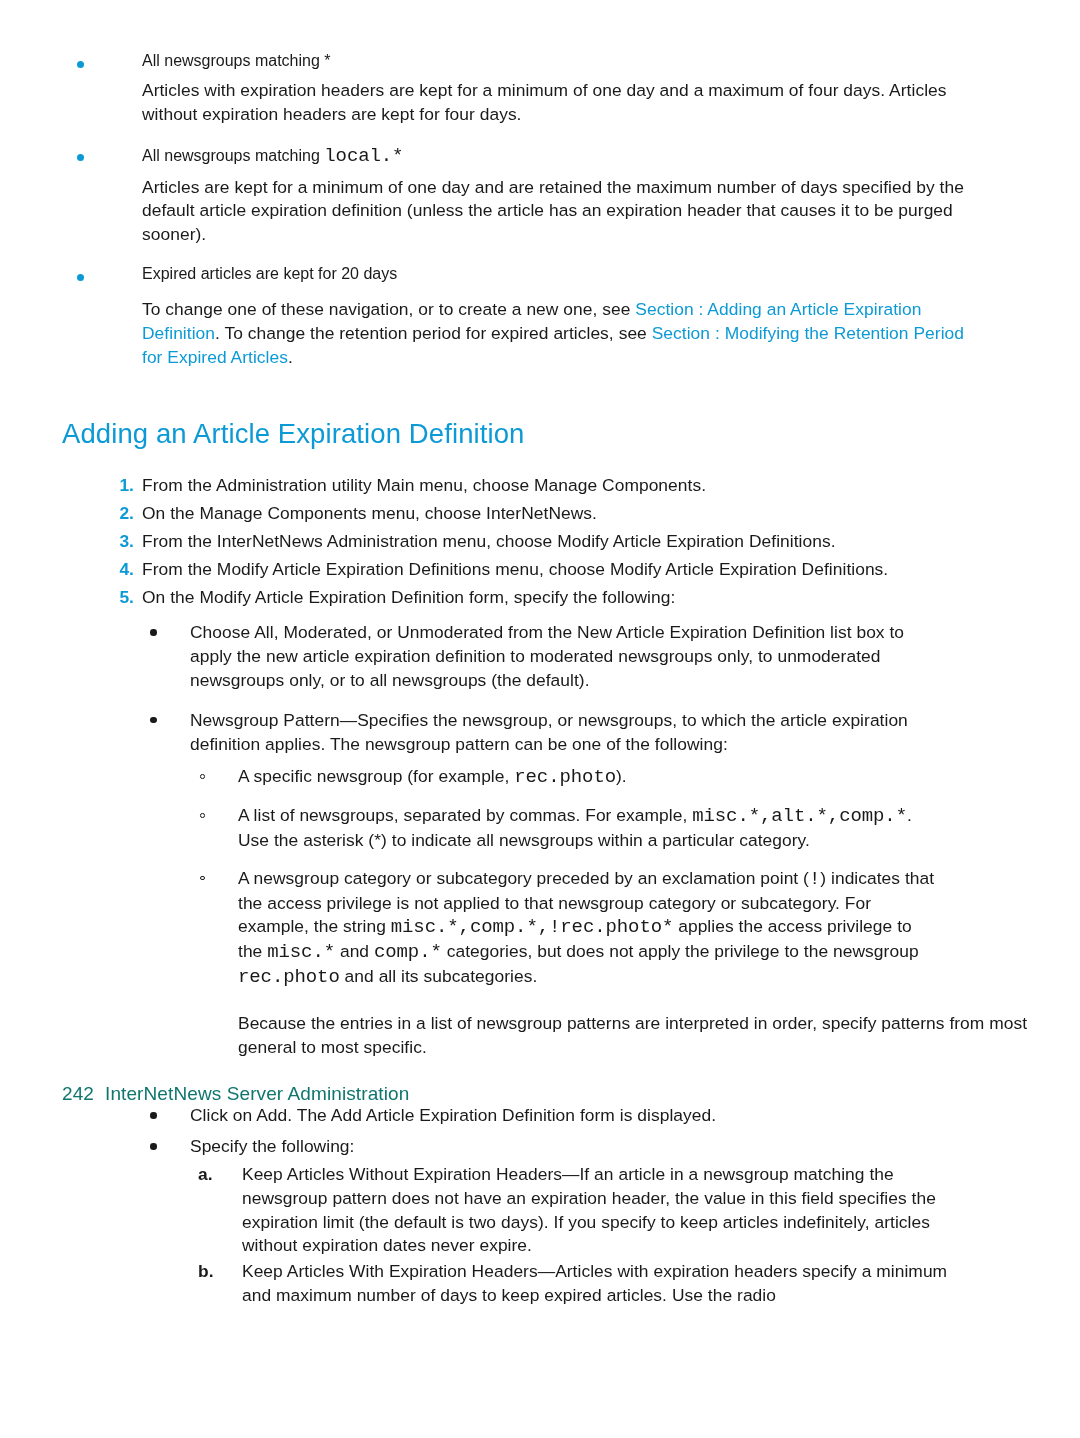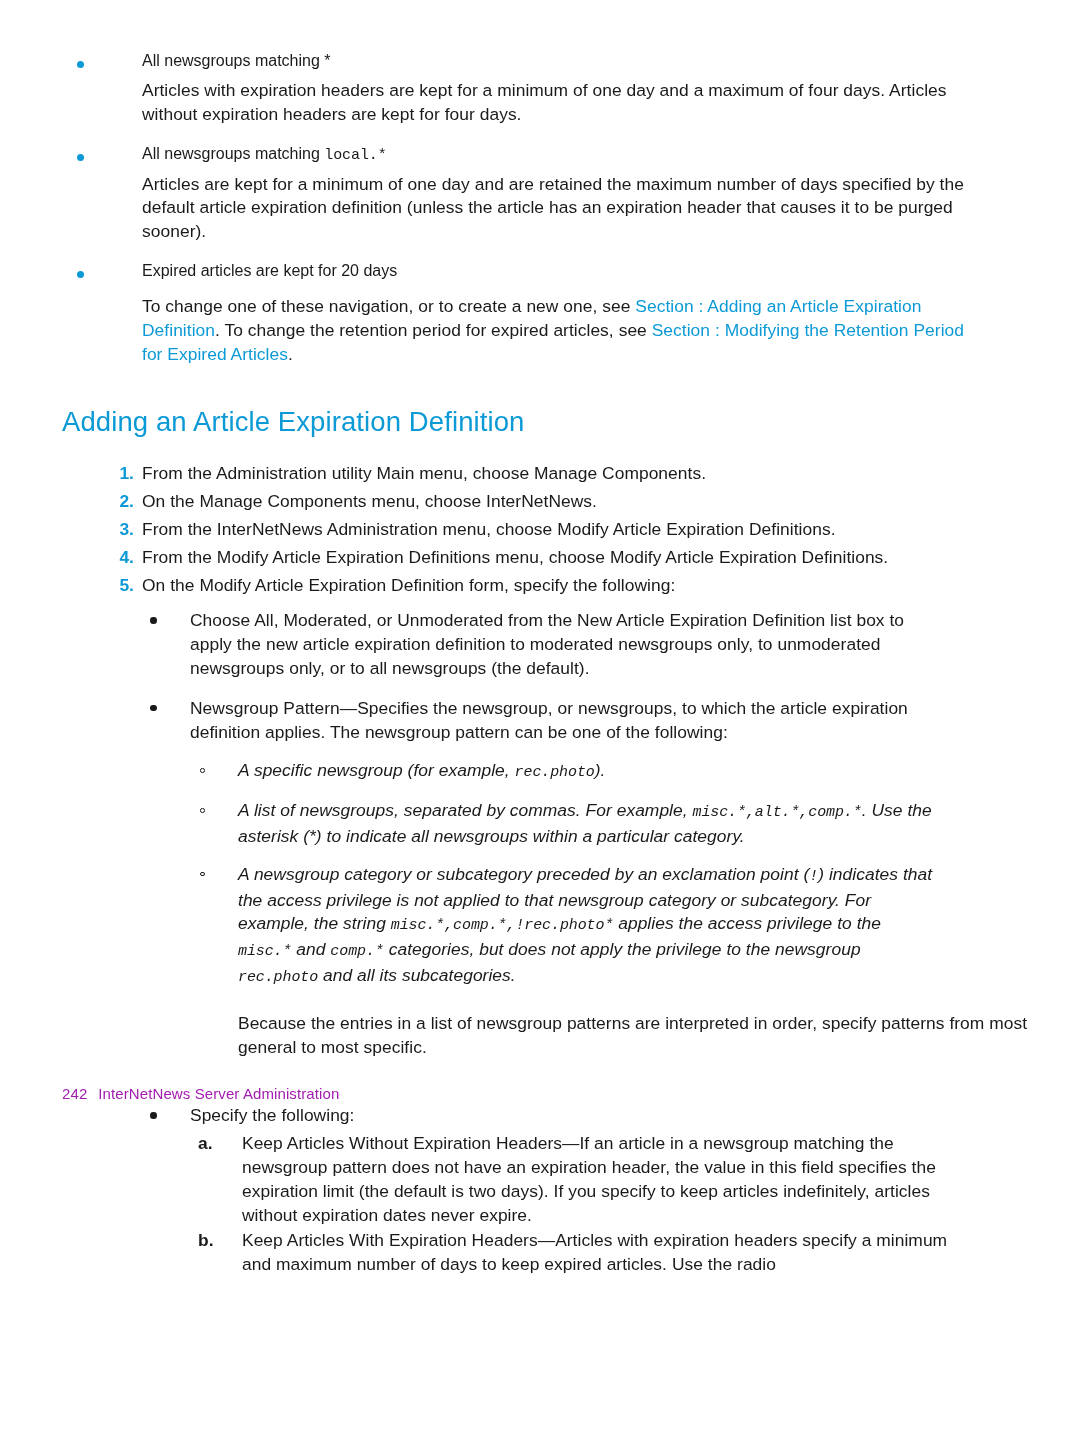--- a/index.html
+++ b/index.html
@@ -31,21 +31,21 @@
 
   
   p, li, div.txt {
     font-size: 17.4px;
     line-height: 23.8px;
     letter-spacing: 0.05px;
   }
 
   code, .mono {
     font-family: "Liberation Mono", "DejaVu Sans Mono", monospace;
-    font-size: 15px;
+    font-size: 19px;
     letter-spacing: -0.1px;
   }
   
   .bul1 {
     position: relative;
     padding-left: 80px;
     margin: 0 0 2px 0;
   }
   .bul1 > .dot {
     position: absolute;
@@ -77,21 +77,21 @@
     color: #0c9ad6;
     text-decoration: none;
   }
 
   
   h1.sec {
     color: #0c9ad6;
     font-size: 27.5px;
     font-weight: normal;
     letter-spacing: 0.1px;
-    margin: 27px 0 16px 0;
+    margin: 36px 0 16px 0;
     padding: 0;
   }
 
   
   ol.nums {
     list-style: none;
     margin: 0;
     padding: 0;
   }
   ol.nums > li {
@@ -134,24 +134,23 @@
     left: 8px;
     top: 8px;
     width: 6.5px;
     height: 6.5px;
     border-radius: 50%;
     background: #1a1a1a;
   }
 
   
   .l3 {
-    margin: 15px 0 0 0;
+    margin: 9px 0 0 0;
     padding: 0;
     list-style: none;
-    font-style: italic;
   }
   .l3 > li {
     position: relative;
     padding-left: 48px;
     margin-bottom: 14px;
     width: 746px;
     box-sizing: border-box;
   }
   .l3 > li > .ring {
     position: absolute;
@@ -194,23 +193,23 @@
     color: #1a1a1a;
     font-size: 17.4px;
     line-height: 23.8px;
   }
 
   
   .footer {
     position: absolute;
     left: 62px;
     bottom: 38px;
-    font-size: 15px;
+    font-size: 19px;
     line-height: 20px;
-    color: #a21caf;
+    color: #0f766e;
     letter-spacing: 0.1px;
   }
   .footer .pg { margin-right: 11px; }
 </style>
 </head>
 <body>
 
 <div class="page">
   <div class="content">
 
@@ -291,20 +290,24 @@
                 <span class="ring"></span>
                 <span class="txt"><span>A newsgroup category or subcategory preceded by an exclamation point (</span><code class="mono">!</code><span>) indicates that the access privilege is not applied to that newsgroup category or subcategory. For example, the string </span><code class="mono">misc.*,comp.*,!rec.photo*</code><span> applies the access privilege to the </span><code class="mono">misc.*</code><span> and </span><code class="mono">comp.*</code><span> categories, but does not apply the privilege to the newsgroup </span><code class="mono">rec.photo</code><span> and all its subcategories.</span></span>
               </li>
             </ul>
 
             <div class="gap-sm"></div>
             <p class="l3note">Because the entries in a list of newsgroup patterns are interpreted in order, specify patterns from most general to most specific.</p>
             <div class="gap-md"></div>
           </li>
 
+          <li style="margin-bottom:7px;">
+            <span class="dot2"></span>
+            <span class="txt">Click on Add. The Add Article Expiration Definition form is displayed.</span>
+          </li>
 
           <li style="margin-bottom:0;">
             <span class="dot2"></span>
             <span class="txt">Specify the following:</span>
 
             
             <ol class="alpha">
               <li>
                 <span class="lt">a.</span>
                 <span class="txt">Keep Articles Without Expiration Headers—If an article in a newsgroup matching the newsgroup pattern does not have an expiration header, the value in this field specifies the expiration limit (the default is two days). If you specify to keep articles indefinitely, articles without expiration dates never expire.</span>

